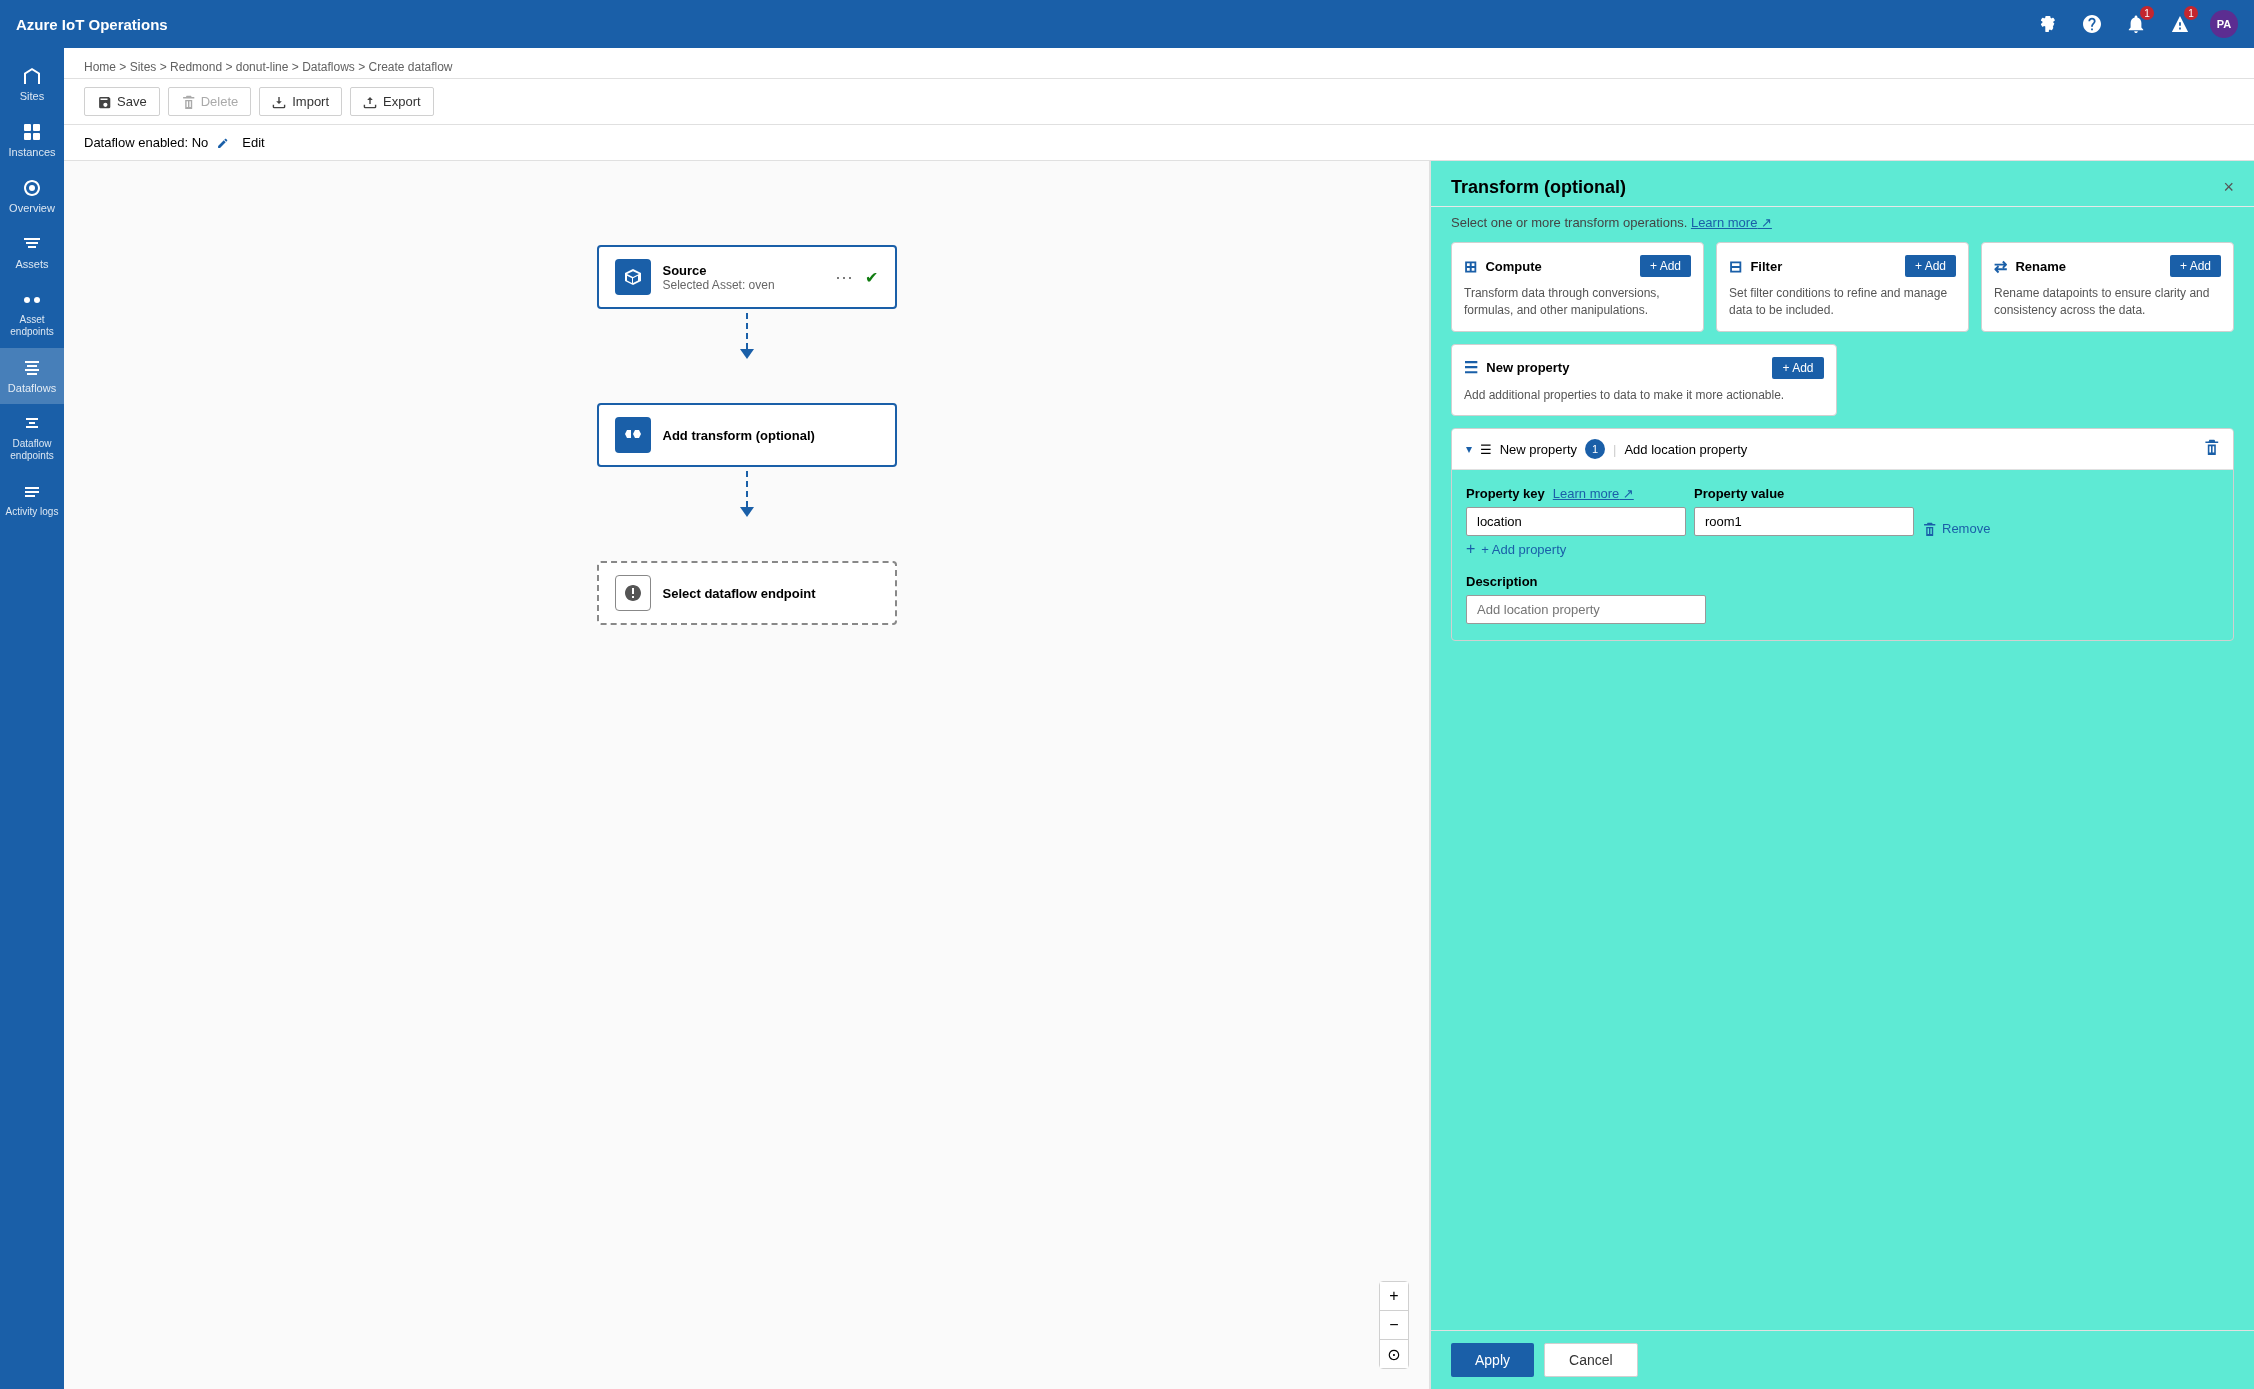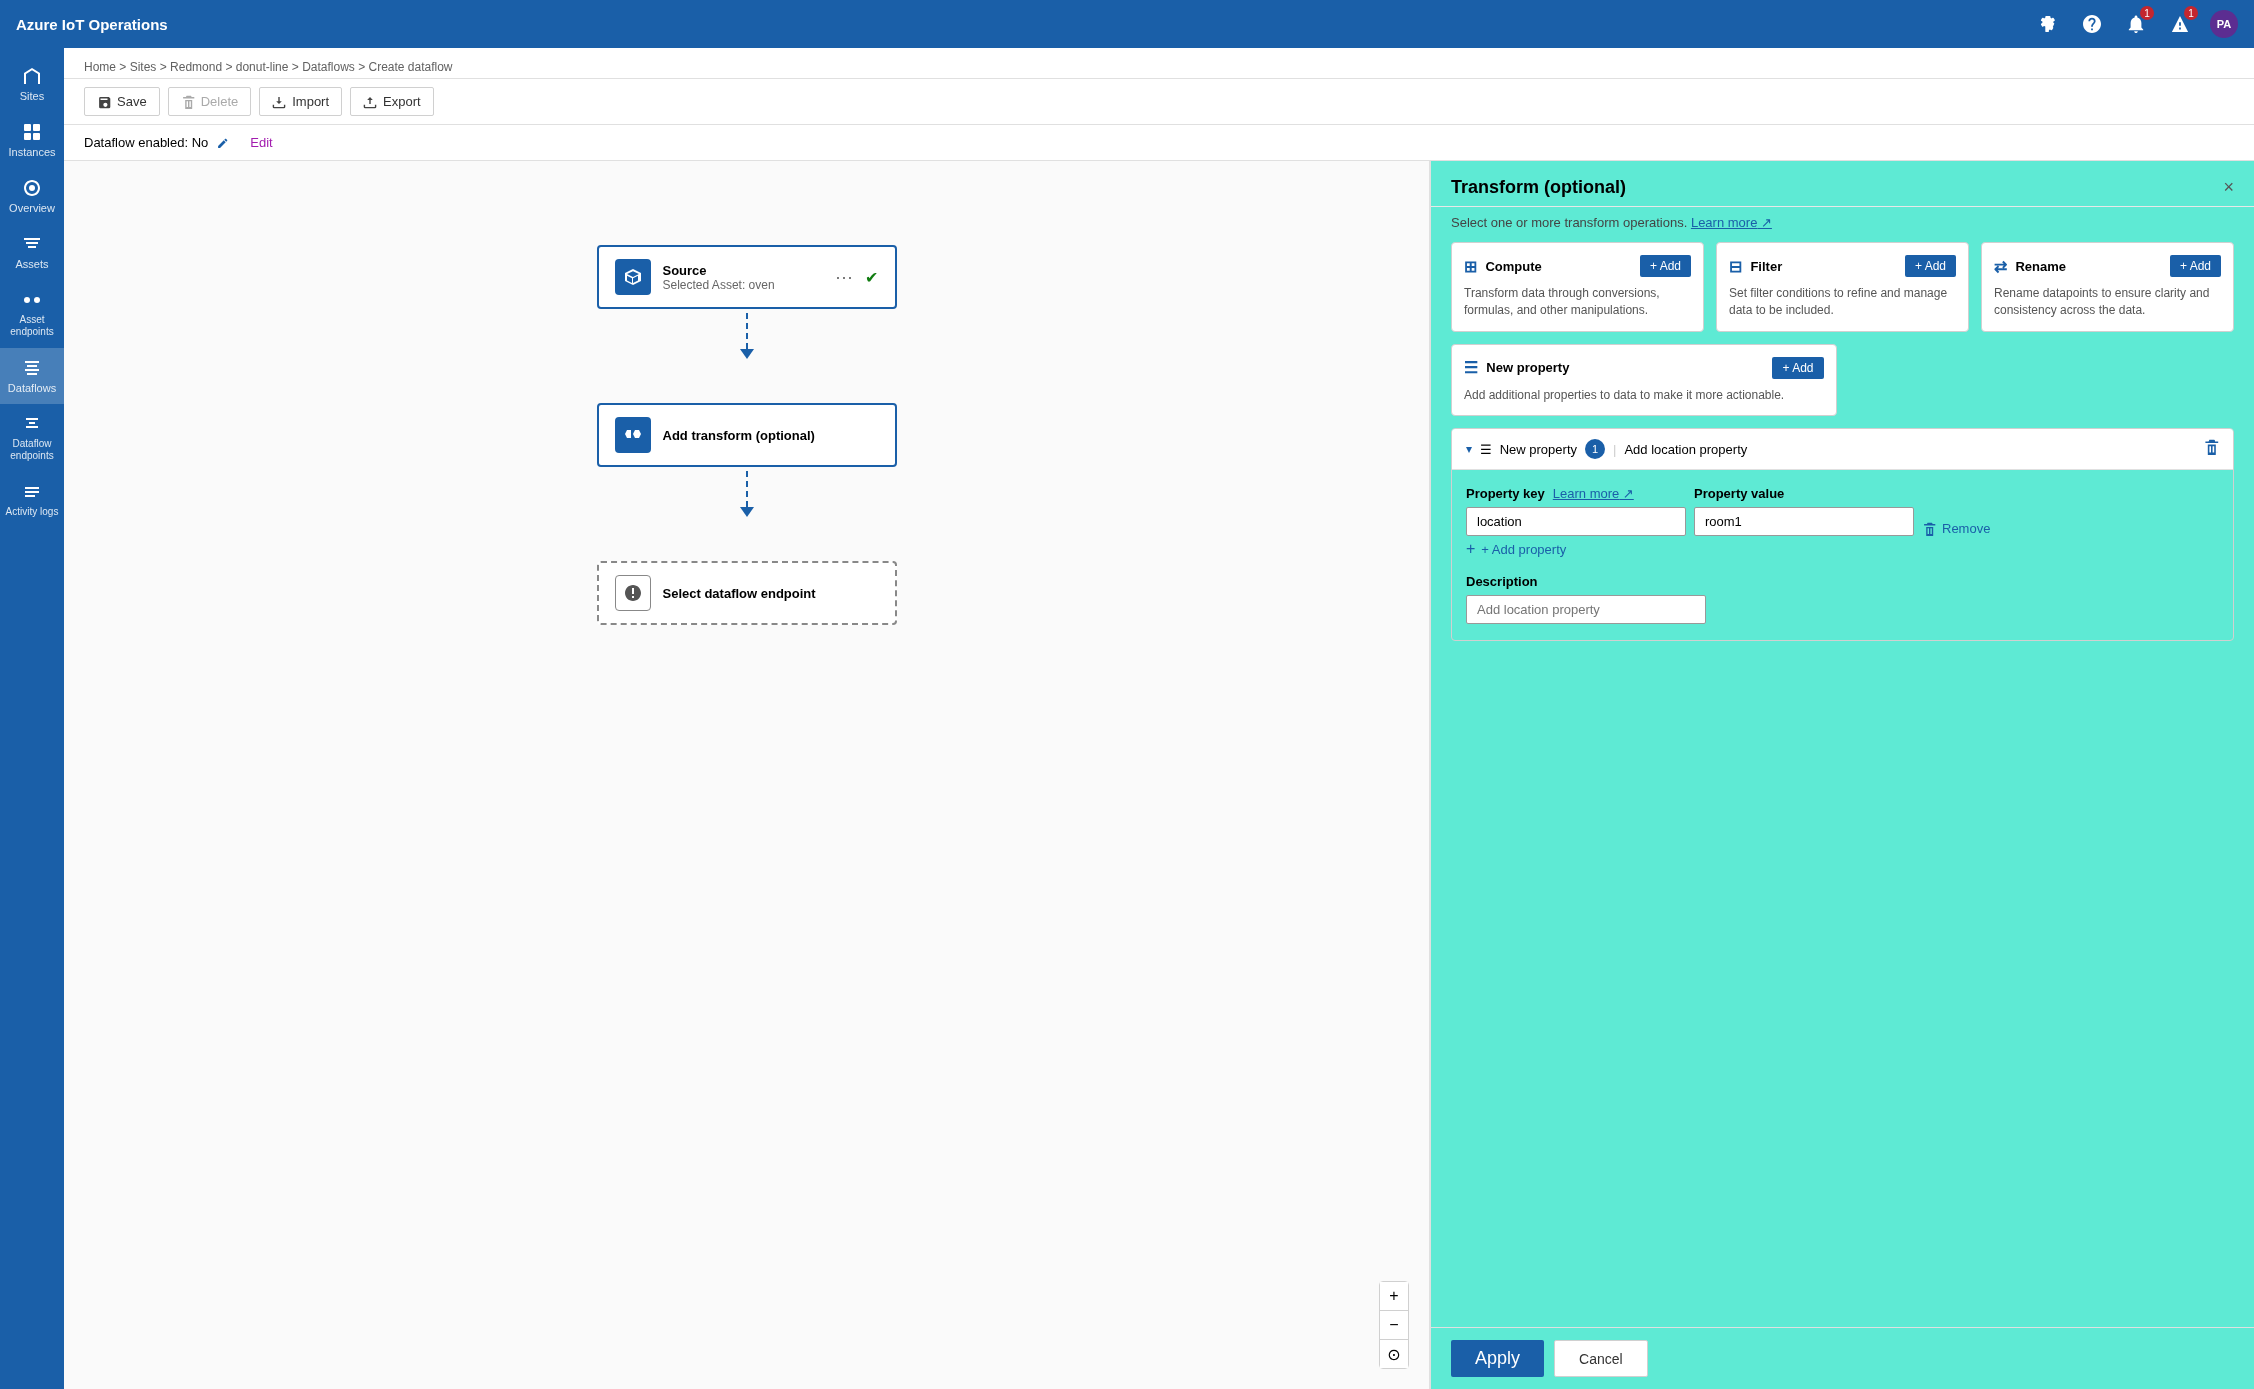--- a/index.html
+++ b/index.html
@@ -114,21 +114,21 @@
     
     .dataflow-status-bar {
       background: white;
       padding: 10px 20px;
       border-bottom: 1px solid #e0e0e0;
       display: flex;
       align-items: center;
       gap: 8px;
       font-size: 13px;
     }
-    .edit-link { color: #a21caf; cursor: pointer; display: flex; align-items: center; gap: 20px; justify-content: space-between; }
+    .edit-link { color: #000000; cursor: pointer; display: flex; align-items: center; gap: 12px; justify-content: space-between; }
 
     
     .flow-nodes {
       padding: 40px 60px;
       display: flex;
       flex-direction: column;
       align-items: center;
       gap: 0;
     }
 
@@ -359,21 +359,21 @@
       gap: 10px;
       border-top: 1px solid #e0e0e0;
       margin-top: auto;
     }
     .apply-btn {
       background: #1a5fa8;
       color: white;
       border: none;
       border-radius: 2px;
       padding: 8px 24px;
-      font-size: 18px;
+      font-size: 14px;
       cursor: pointer;
       font-weight: 500;
     }
     .cancel-btn {
       background: white;
       color: #333;
       border: 1px solid #d0d0d0;
       border-radius: 2px;
       padding: 8px 24px;
       font-size: 14px;

